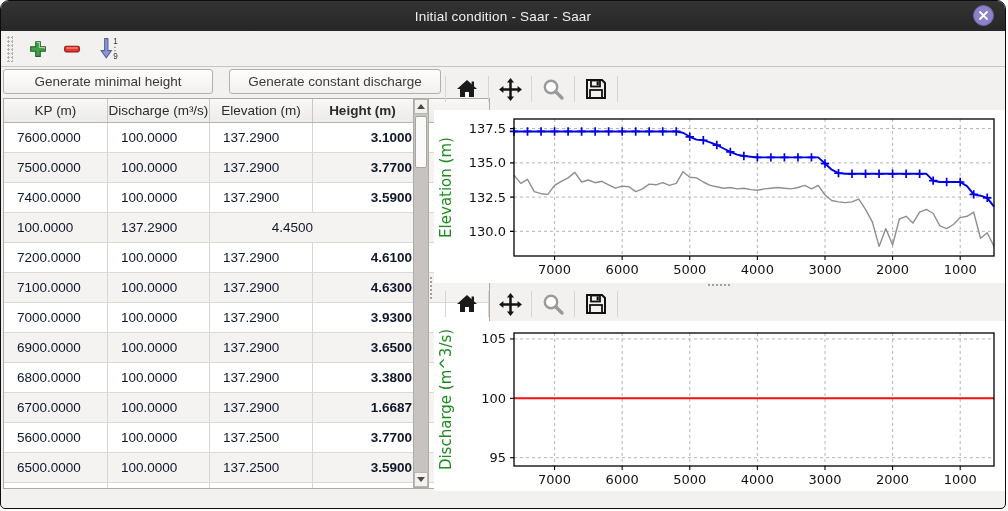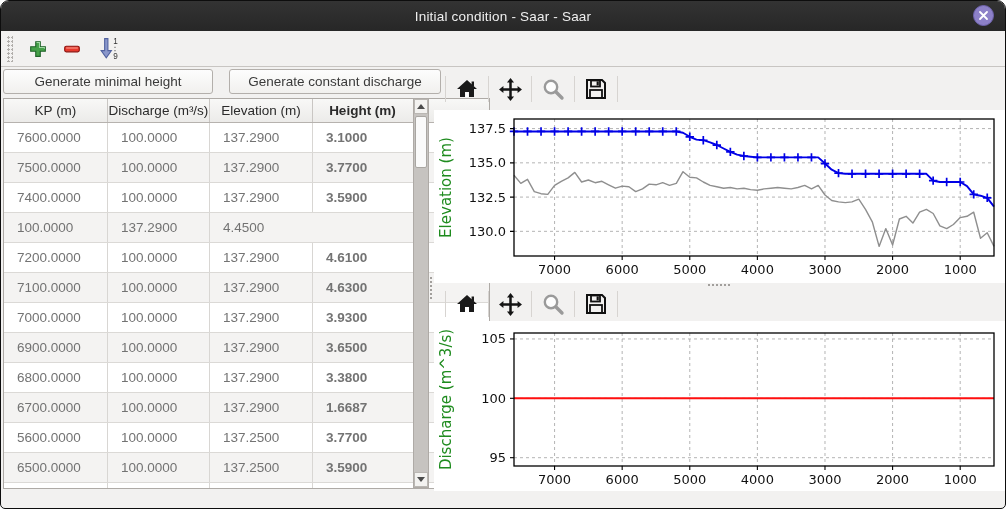--- a/index.html
+++ b/index.html
@@ -34,22 +34,22 @@
   .table{position:absolute;left:2px;top:31px;width:487px;border:1px solid #aeaaa6;background:#fff;}
   .thead{display:flex;height:24px;background:linear-gradient(#f8f8f7,#ecebe9);border-bottom:1px solid #b6b2ae;}
   .hcell{font-size:13.5px;color:#2b2b2b;text-align:center;line-height:23px;border-right:1px solid #c9c6c3;}
   .hcell:last-child{border-right:none;}
   .hcell:nth-child(1),.tcell:nth-child(1){width:104px;}
   .hcell:nth-child(2),.tcell:nth-child(2){width:102px;}
   .hcell:nth-child(3),.tcell:nth-child(3){width:103px;}
   .hcell:nth-child(4),.tcell:nth-child(4){width:99px;font-weight:bold;}
   .trow{display:flex;height:30px;background:#ffffff;border-bottom:1px solid #dbd9d6;}
   .trow.alt{background:#f4f3f2;}
-  .tcell{font-size:13.5px;color:#737373;line-height:29px;padding-left:13px;border-right:1px solid #d8d6d3;overflow:hidden;}
-  .tcell:last-child{border-right:none;}
+  .tcell{font-size:13.5px;color:#0f172a;line-height:29px;padding-left:13px;border-right:1px solid #d8d6d3;overflow:hidden;}
+  .tcell:last-child{border-right:none;text-align:right;}
   .row-stub{display:flex;height:5px;background:#fff;}
   .row-stub .tcell{height:5px;line-height:5px;}
   
   .vscroll{position:absolute;left:412px;top:31px;width:16px;height:390px;background:#c6c3c0;border:1px solid #aeaaa6;}
   .sbtn{position:absolute;left:0;width:14px;height:15px;background:#f3f2f0;border:1px solid #bab7b3;
     display:flex;align-items:center;justify-content:center;}
   .sbtn.up{top:0;}
   .sbtn.down{bottom:0;}
   .tri-up{width:0;height:0;border-left:4px solid transparent;border-right:4px solid transparent;border-bottom:5px solid #4b4b4b;}
   .tri-down{width:0;height:0;border-left:4px solid transparent;border-right:4px solid transparent;border-top:5px solid #4b4b4b;}

